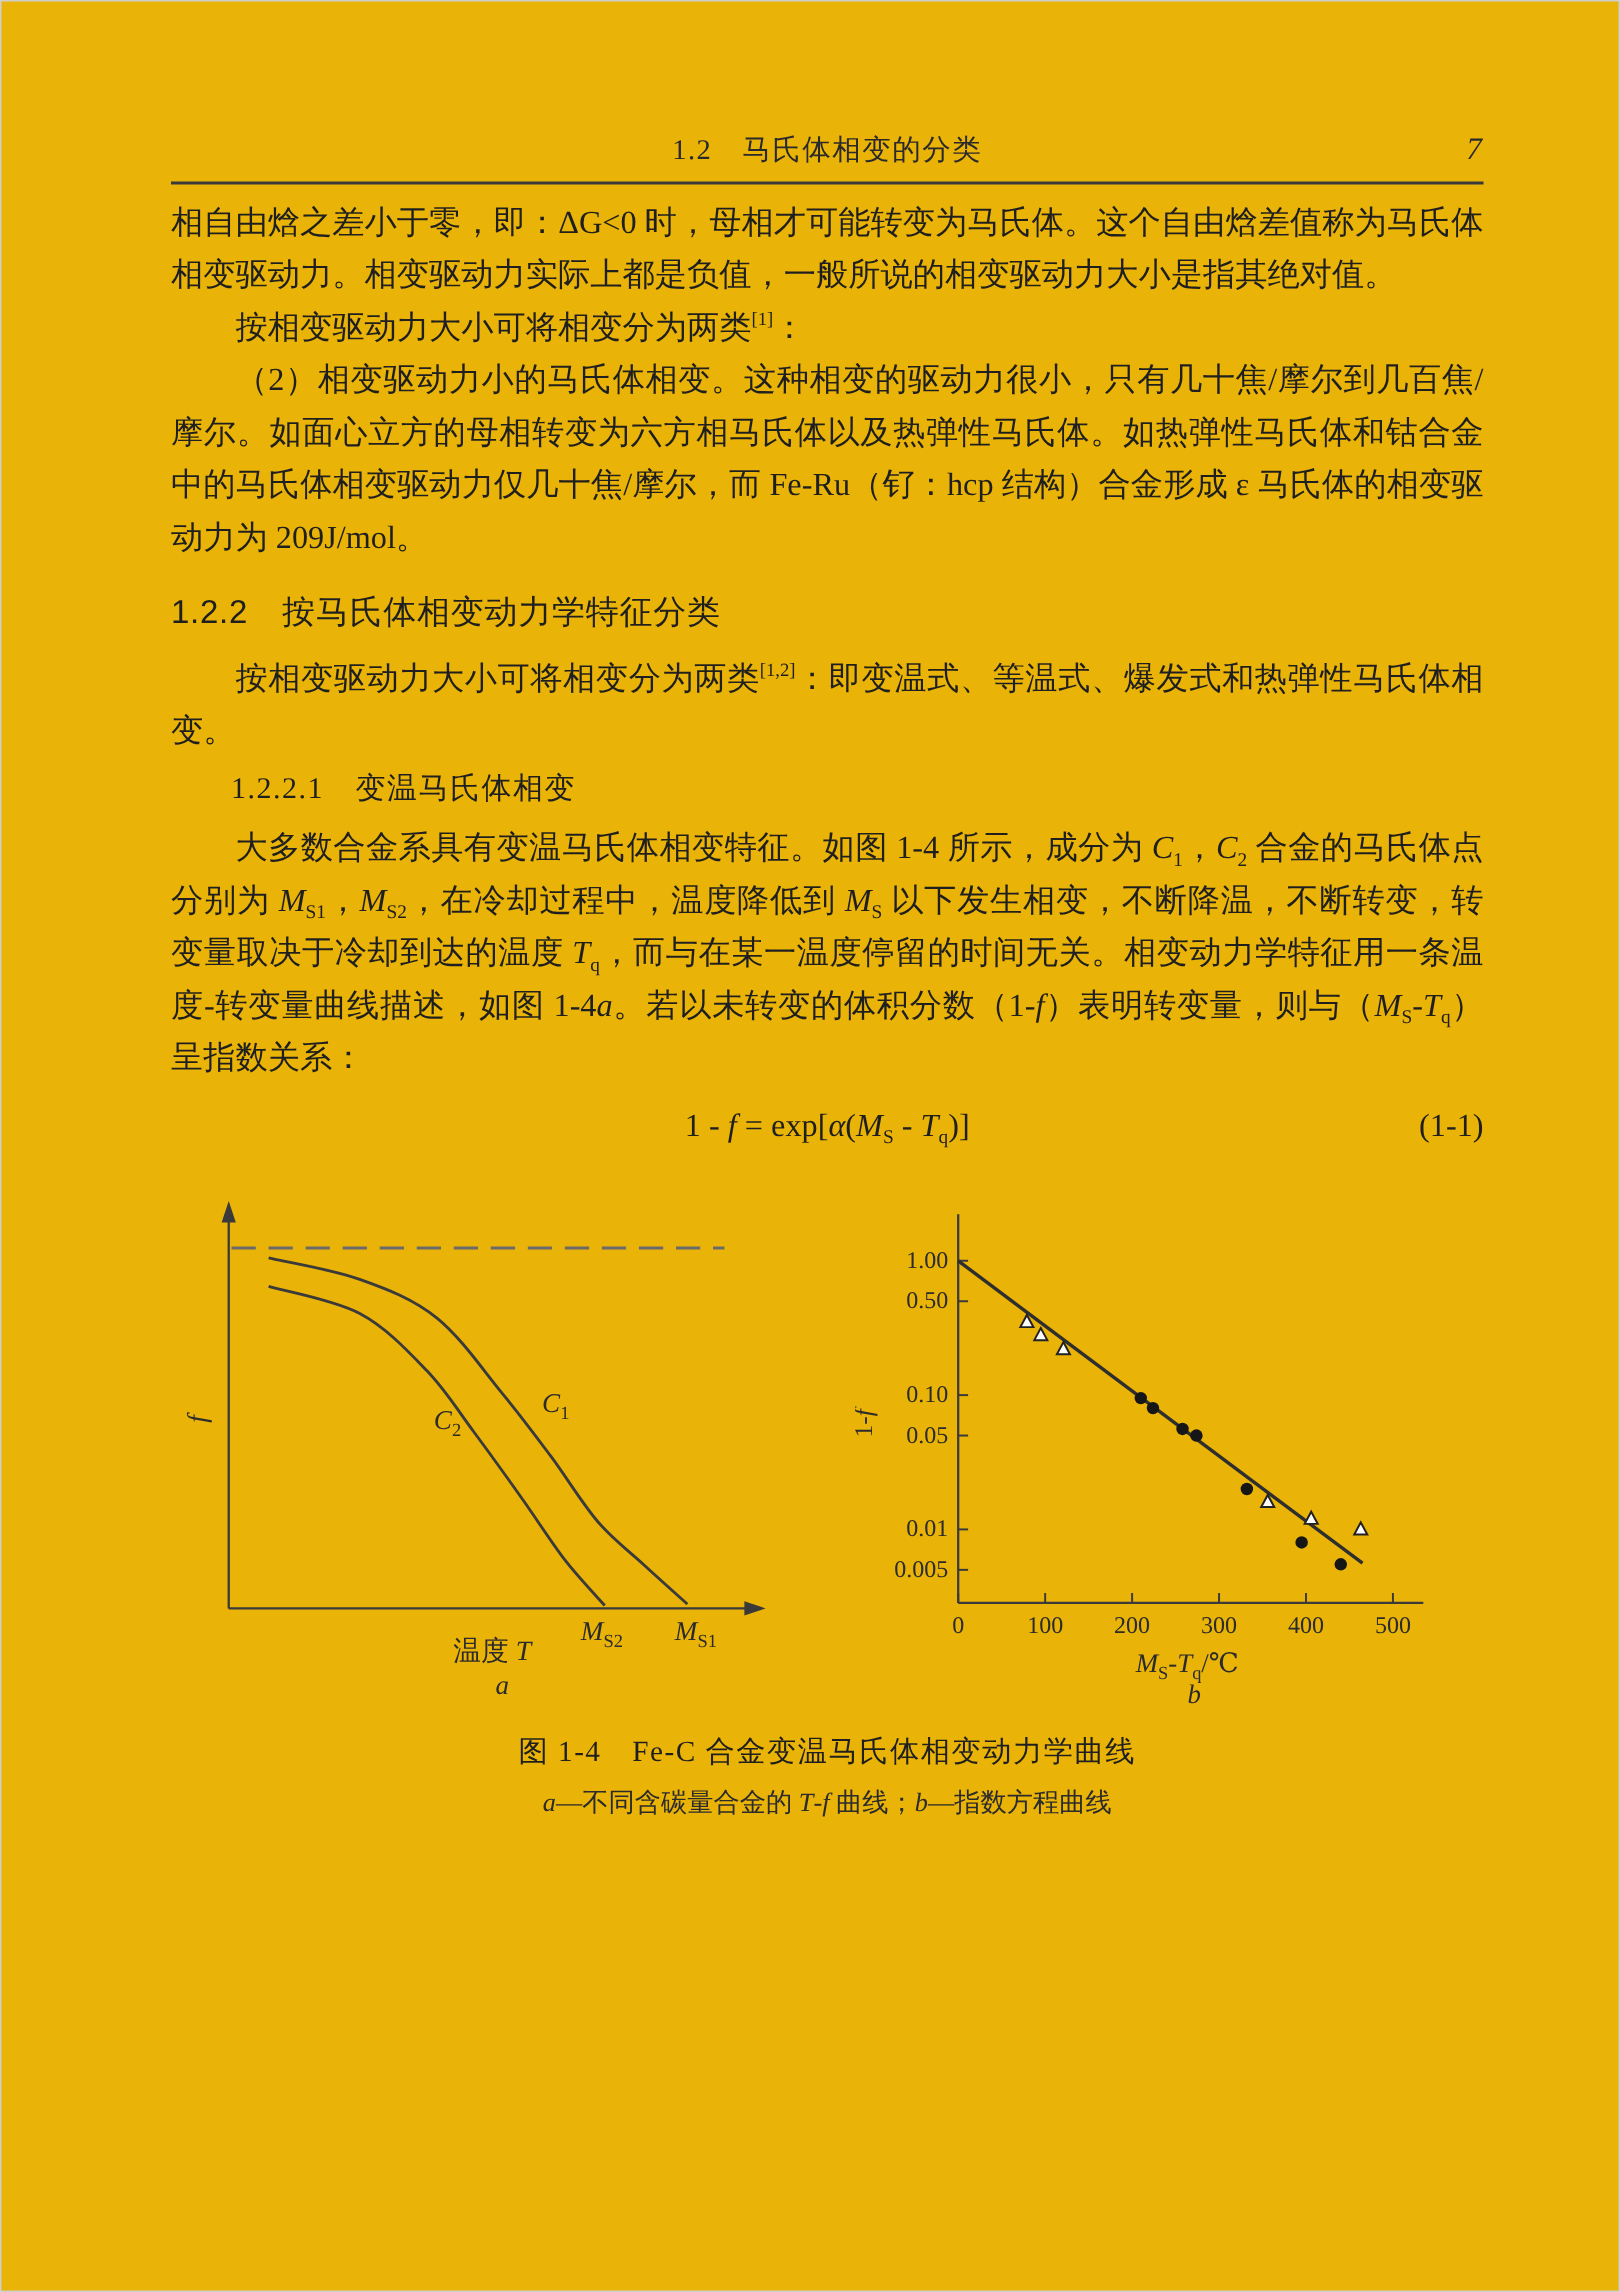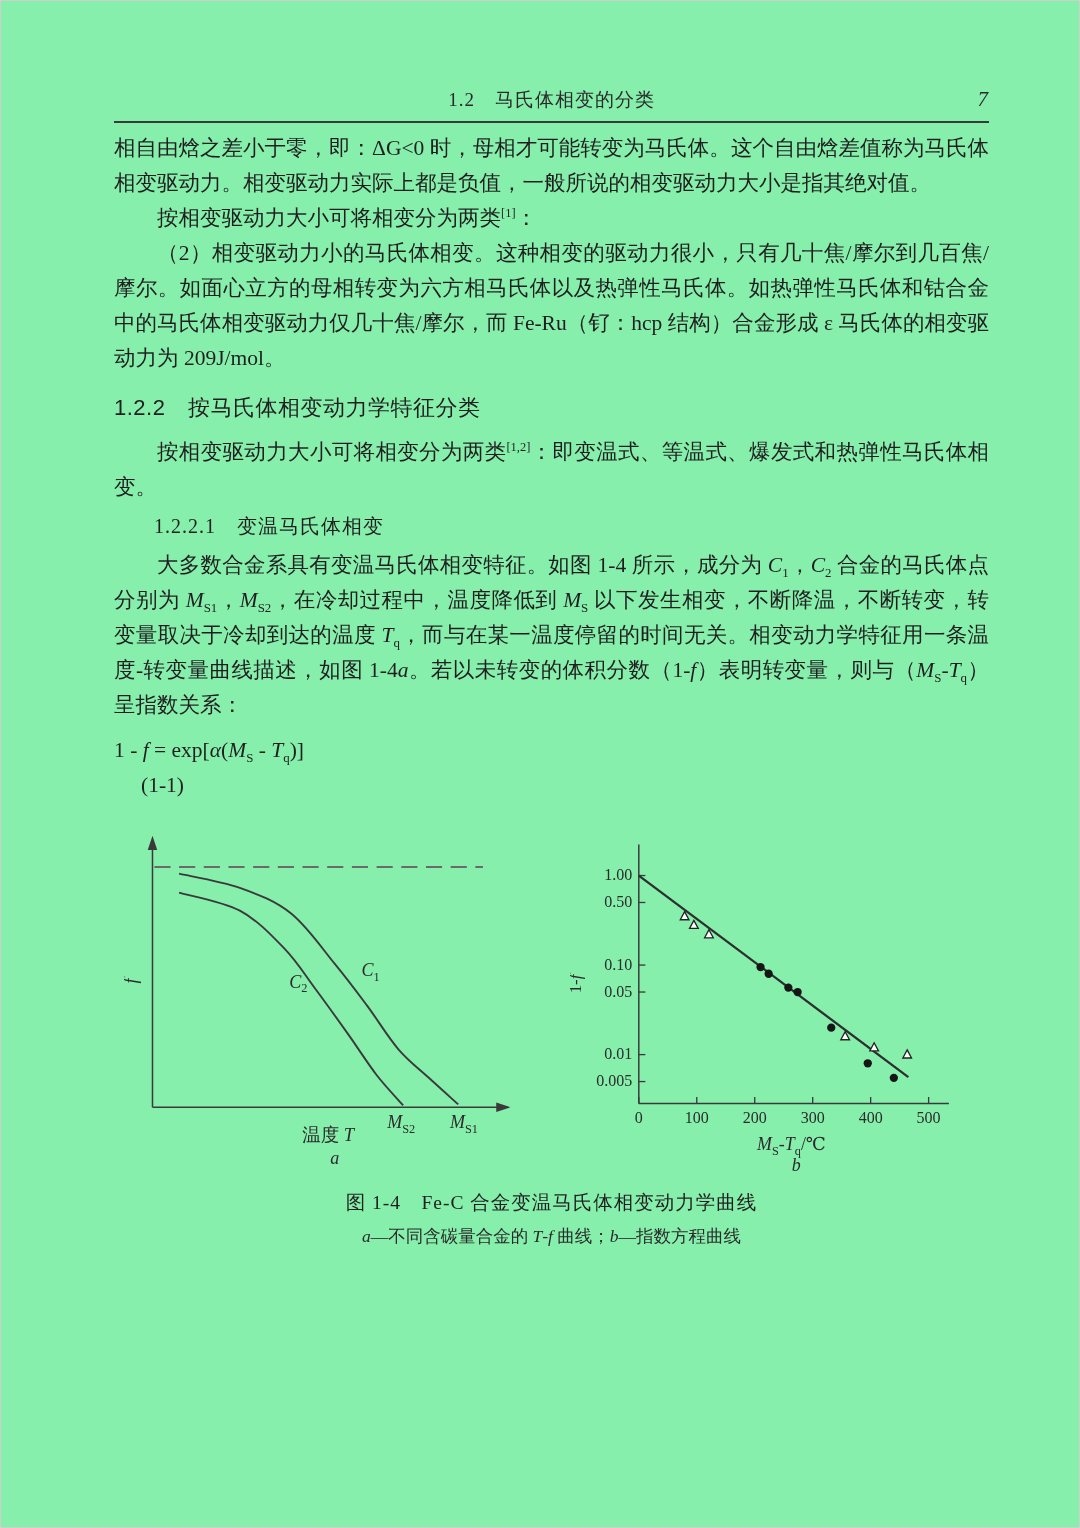--- a/index.html
+++ b/index.html
@@ -1,20 +1,20 @@
 <!DOCTYPE html>
 <html><head>
 <meta charset="utf-8">
 <style>
   html,body{margin:0;padding:0;background:#e9e9e7;}
   .page{
     position:relative;
     width:1080px;height:1528px;
     margin:0 auto;
-    background:#86efac;
+    background:#eab308;
     border:1px solid #cfcfcc;
     box-sizing:border-box;
     font-family:"Liberation Serif","DejaVu Serif",serif;
     color:#1f1f1f;
     overflow:hidden;
   }
   .content{
     position:absolute;left:113px;right:90px;top:86px;
   }
   
@@ -36,21 +36,21 @@
   h2.sec{
     font-size:22px;margin:14px 0 10px 0;font-weight:normal;
     font-family:"Liberation Sans","DejaVu Sans",sans-serif;
     letter-spacing:0.5px;
   }
   h3.subsec{
     font-size:20px;margin:4px 0 4px 0;font-weight:normal;text-indent:2em;
     letter-spacing:1px;
   }
   
-  .equation-row{display:flex;align-items:baseline;margin:10px 0 8px 0;font-size:21.5px;flex-direction:column;}
+  .equation-row{display:flex;align-items:baseline;margin:10px 0 8px 0;font-size:21.5px;}
   .equation-row .eq{flex:1;text-align:center;}
   .equation-row .eqno{width:70px;text-align:right;}
   
   .figures-row{display:flex;justify-content:space-between;margin-top:16px;padding:0 4px 0 10px;}
   svg text{font-family:"Liberation Serif","DejaVu Serif",serif;fill:#2b2b2b;}
   .fig-caption{text-align:center;margin-top:10px;font-size:19.5px;letter-spacing:1px;}
   .fig-subcaption{text-align:center;margin-top:8px;font-size:17.5px;color:#2b2b2b;}
 </style>
 </head>
 <body>

